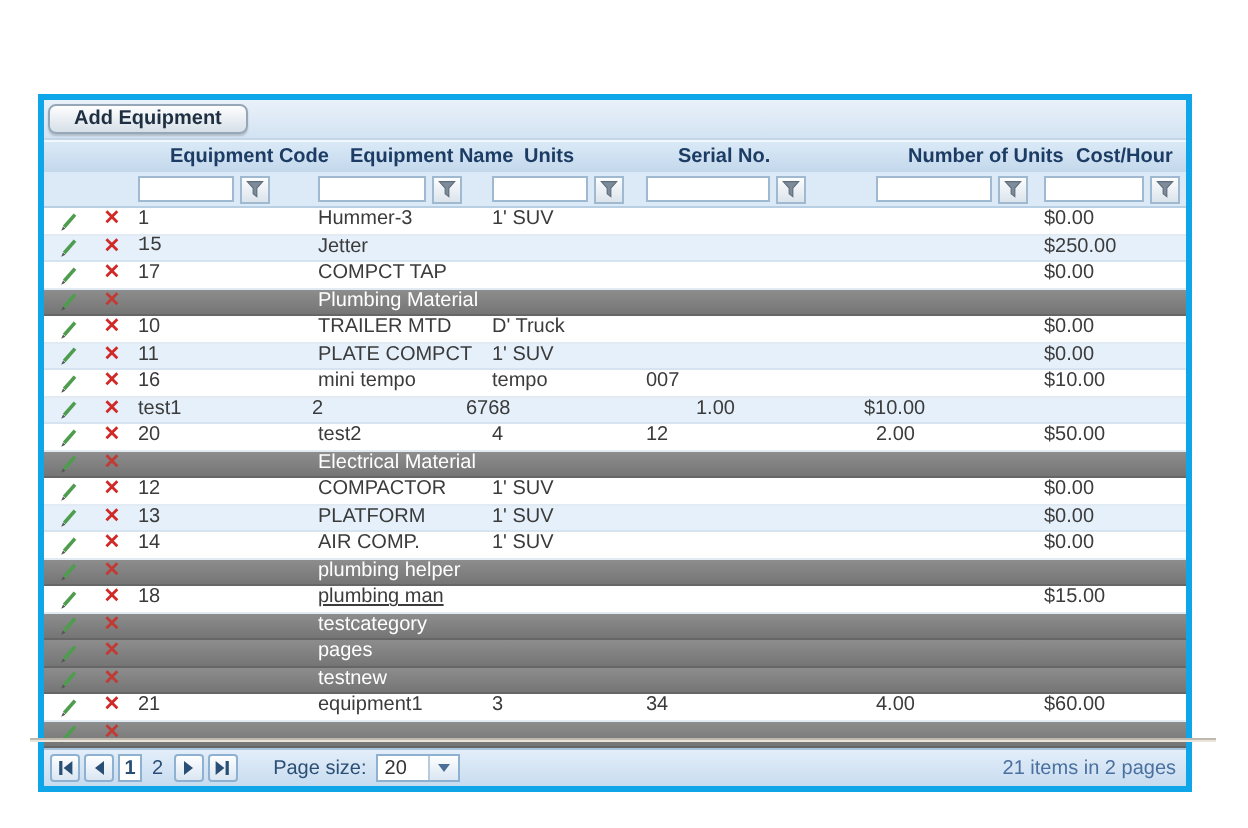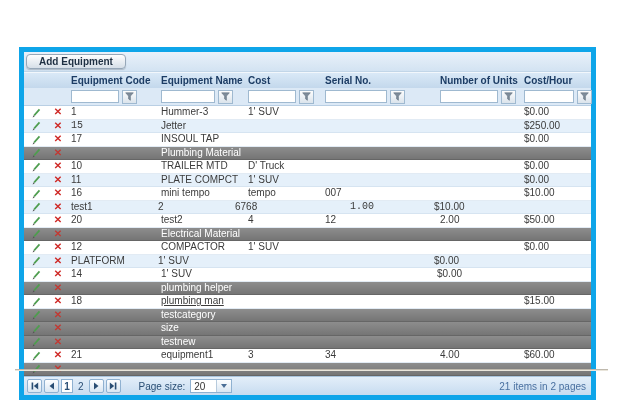--- a/index.html
+++ b/index.html
@@ -1,19 +1,19 @@
 <!DOCTYPE html>
 <html><head>
 <meta charset="utf-8">
 <style>
   html,body{margin:0;padding:0;background:#fff;}
   .stage{position:relative;width:624px;height:414px;background:#ffffff;overflow:hidden;
          font-family:"Liberation Sans",sans-serif;-webkit-font-smoothing:antialiased;}
   .grid{position:absolute;left:19px;top:47px;width:577px;box-sizing:border-box;
-        border:5px solid #0ea5e9;background:#fff;}
+        border:3px solid #0ea5e9;background:#fff;}
   
   .toolbar{height:19px;background:linear-gradient(#E9F1FA,#D3E3F2);
            border-bottom:1px solid #C2D6E8;display:flex;align-items:center;padding-left:2px;}
   .btn-add{height:15px;padding:0 12px;font-family:"Liberation Sans",sans-serif;
            font-size:10px;font-weight:bold;color:#1E2F42;line-height:13px;
            background:linear-gradient(#FEFEFE,#D6DFE8);border:1px solid #96A7B8;
            border-radius:4px;box-shadow:0 1px 1px rgba(0,0,0,.18);cursor:pointer;}
   
   .header-row{display:flex;height:15px;align-items:center;
               background:linear-gradient(#DAE9F7,#C3D8EC);border-top:1px solid #F2F7FC;}
@@ -68,23 +68,23 @@
 
 <div class="stage">
   <div class="grid">
 
     <div class="toolbar">
       <button class="btn-add">Add Equipment</button>
     </div>
 
     <div class="header-row" id="headerRow">
         <div class="icon-spacer" style="width: 44px;"></div>
-        <div class="hcell" style="width: 90px;">Equipment Code</div>
+        <div class="hcell" style="width: 90px; margin-left: 16px;">Equipment Code</div>
         <div class="hcell" style="width: 87px;">Equipment Name</div>
-        <div class="hcell" style="width: 77px;">Cost</div>
+        <div class="hcell" style="width: 77px;">Units</div>
         <div class="hcell" style="width: 115px;">Serial No.</div>
         <div class="hcell" style="width: 84px;">Number of Units</div>
         <div class="hcell grow" style="flex: 1 1 auto;">Cost/Hour</div>
       </div>
 
     <div class="filter-row" id="filterRow">
         <div class="icon-spacer" style="width: 44px;"></div>
         <div class="fcell" style="width: 90px;">
           <input class="finput" type="text" value="" style="width: 42px;">
           <button class="fbtn">
@@ -174,21 +174,21 @@
           <button class="icon-cell" style="width: 24px;">
             <svg width="11" height="11" viewBox="0 0 11 11">
               <path d="M3.1 8.5 L8.5 2.3" stroke="#4E9D4E" stroke-width="1.8" fill="none"></path>
               <path d="M1.6 10.4 L3.7 9.4 L2.5 8.2 Z" fill="#555"></path>
             </svg>
           </button>
           <button class="icon-cell" style="width: 20px;">
             <span class="x-glyph">✕</span>
           </button>
           <div class="cell" style="width: 90px;">17</div>
-          <div class="cell" style="width: 87px;">INSOUL TAP</div>
+          <div class="cell" style="width: 87px;">COMPCT TAP</div>
           <div class="cell" style="width: 77px;"></div>
           <div class="cell" style="width: 115px;"></div>
           <div class="cell" style="width: 84px;"></div>
           <div class="cell grow">$0.00</div>
         </div>
         <div class="row group">
           <button class="icon-cell" style="width: 24px;">
             <svg width="11" height="11" viewBox="0 0 11 11">
               <path d="M3.1 8.5 L8.5 2.3" stroke="#4E9D4E" stroke-width="1.8" fill="none"></path>
               <path d="M1.6 10.4 L3.7 9.4 L2.5 8.2 Z" fill="#555"></path>
@@ -257,21 +257,21 @@
               <path d="M3.1 8.5 L8.5 2.3" stroke="#4E9D4E" stroke-width="1.8" fill="none"></path>
               <path d="M1.6 10.4 L3.7 9.4 L2.5 8.2 Z" fill="#555"></path>
             </svg>
           </button>
           <button class="icon-cell" style="width: 20px;">
             <span class="x-glyph">✕</span>
           </button>
           <div class="cell" style="width: 87px;">test1</div>
           <div class="cell" style="width: 77px;">2</div>
           <div class="cell" style="width: 115px;">6768</div>
-          <div class="cell" style="width: 84px; font-family: Liberation Mono, monospace;">1.00</div>
+          <div class="cell" style="width: 84px;">1.00</div>
           <div class="cell grow">$10.00</div>
         </div>
         <div class="row">
           <button class="icon-cell" style="width: 24px;">
             <svg width="11" height="11" viewBox="0 0 11 11">
               <path d="M3.1 8.5 L8.5 2.3" stroke="#4E9D4E" stroke-width="1.8" fill="none"></path>
               <path d="M1.6 10.4 L3.7 9.4 L2.5 8.2 Z" fill="#555"></path>
             </svg>
           </button>
           <button class="icon-cell" style="width: 20px;">
@@ -317,37 +317,39 @@
         <div class="row alt">
           <button class="icon-cell" style="width: 24px;">
             <svg width="11" height="11" viewBox="0 0 11 11">
               <path d="M3.1 8.5 L8.5 2.3" stroke="#4E9D4E" stroke-width="1.8" fill="none"></path>
               <path d="M1.6 10.4 L3.7 9.4 L2.5 8.2 Z" fill="#555"></path>
             </svg>
           </button>
           <button class="icon-cell" style="width: 20px;">
             <span class="x-glyph">✕</span>
           </button>
+          <div class="cell" style="width: 90px;">13</div>
           <div class="cell" style="width: 87px;">PLATFORM</div>
           <div class="cell" style="width: 77px;">1' SUV</div>
           <div class="cell" style="width: 115px;"></div>
           <div class="cell" style="width: 84px;"></div>
           <div class="cell grow">$0.00</div>
         </div>
         <div class="row">
           <button class="icon-cell" style="width: 24px;">
             <svg width="11" height="11" viewBox="0 0 11 11">
               <path d="M3.1 8.5 L8.5 2.3" stroke="#4E9D4E" stroke-width="1.8" fill="none"></path>
               <path d="M1.6 10.4 L3.7 9.4 L2.5 8.2 Z" fill="#555"></path>
             </svg>
           </button>
           <button class="icon-cell" style="width: 20px;">
             <span class="x-glyph">✕</span>
           </button>
           <div class="cell" style="width: 90px;">14</div>
+          <div class="cell" style="width: 87px;">AIR COMP.</div>
           <div class="cell" style="width: 77px;">1' SUV</div>
           <div class="cell" style="width: 115px;"></div>
           <div class="cell" style="width: 84px;"></div>
           <div class="cell grow">$0.00</div>
         </div>
         <div class="row group">
           <button class="icon-cell" style="width: 24px;">
             <svg width="11" height="11" viewBox="0 0 11 11">
               <path d="M3.1 8.5 L8.5 2.3" stroke="#4E9D4E" stroke-width="1.8" fill="none"></path>
               <path d="M1.6 10.4 L3.7 9.4 L2.5 8.2 Z" fill="#555"></path>
@@ -393,21 +395,21 @@
           <button class="icon-cell" style="width: 24px;">
             <svg width="11" height="11" viewBox="0 0 11 11">
               <path d="M3.1 8.5 L8.5 2.3" stroke="#4E9D4E" stroke-width="1.8" fill="none"></path>
               <path d="M1.6 10.4 L3.7 9.4 L2.5 8.2 Z" fill="#555"></path>
             </svg>
           </button>
           <button class="icon-cell" style="width: 20px;">
             <span class="x-glyph">✕</span>
           </button>
           <div class="cell" style="width: 90px;"></div>
-          <div class="cell grow">size</div>
+          <div class="cell grow">pages</div>
         </div>
         <div class="row group">
           <button class="icon-cell" style="width: 24px;">
             <svg width="11" height="11" viewBox="0 0 11 11">
               <path d="M3.1 8.5 L8.5 2.3" stroke="#4E9D4E" stroke-width="1.8" fill="none"></path>
               <path d="M1.6 10.4 L3.7 9.4 L2.5 8.2 Z" fill="#555"></path>
             </svg>
           </button>
           <button class="icon-cell" style="width: 20px;">
             <span class="x-glyph">✕</span>

